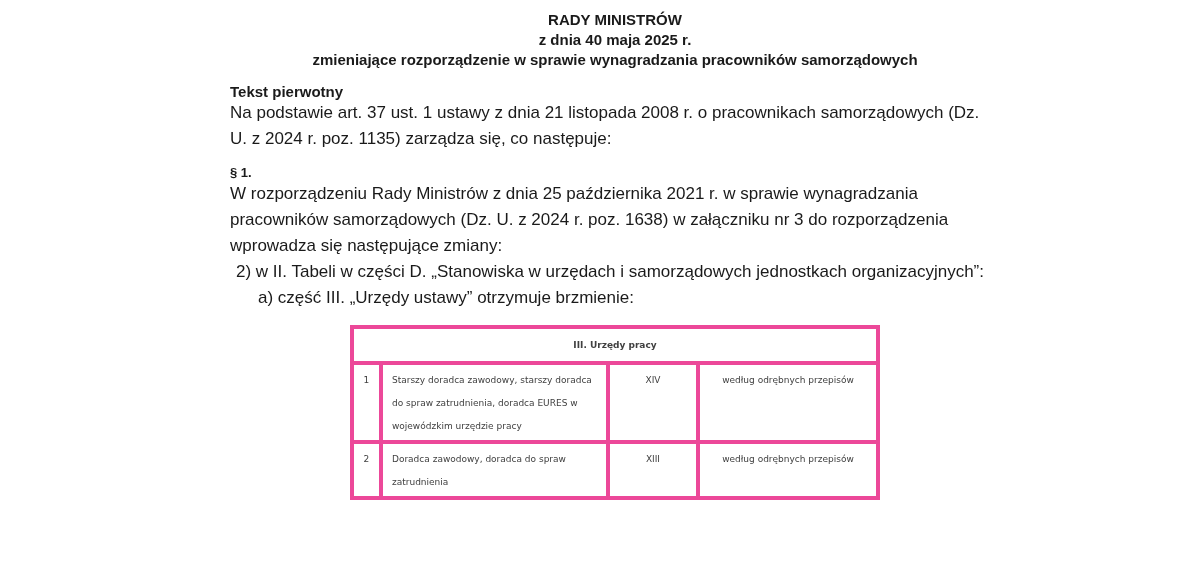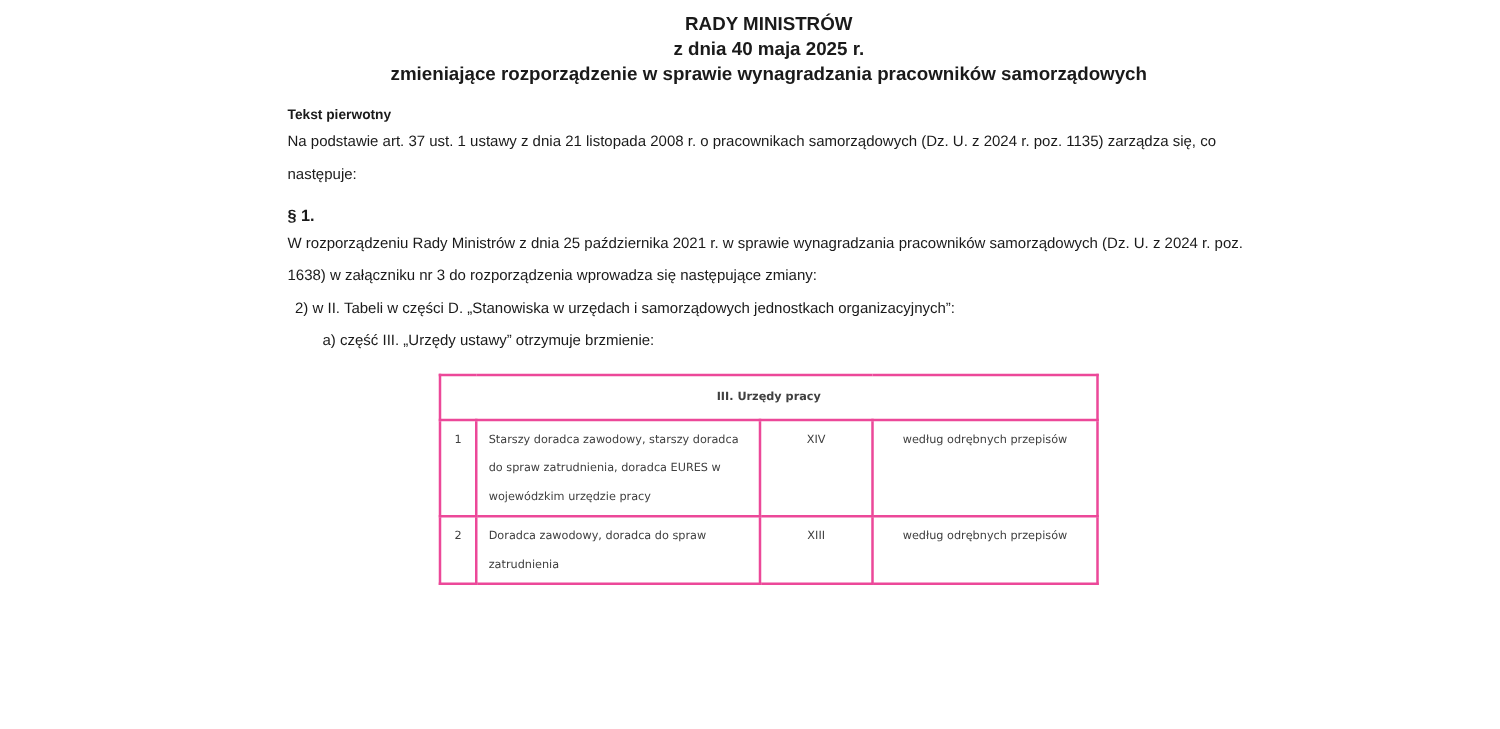--- a/index.html
+++ b/index.html
@@ -17,26 +17,26 @@
     padding-top: 10px;
   }
   .title-block {
     text-align: center;
     font-weight: 700;
     font-size: 15px;
     line-height: 20px;
   }
   .tekst-pierwotny {
     font-weight: 700;
-    font-size: 11px;
+    font-size: 15px;
     line-height: 16px;
     margin-top: 14px;
   }
   p.body {
-    font-size: 12px;
+    font-size: 17px;
     line-height: 26px;
     margin: 0;
   }
   .p-intro   { margin-top: 18px; }
   .section-mark {
     font-weight: 700;
     font-size: 13px;
     line-height: 16px;
     margin-top: 13px;
   }
@@ -49,21 +49,21 @@
     border-collapse: collapse;
     table-layout: fixed;
     width: 526px;
     margin: 14px auto 0;
     font-family: "DejaVu Sans", sans-serif;
     font-size: 9px;
     color: #404040;
     background: #ffffff;
   }
   table.positions td {
-    border: 2px solid #ec4899;
+    border: 4px solid #ec4899;
     vertical-align: top;
   }
   table.positions .t-head td {
     height: 36px;
     text-align: center;
     vertical-align: middle;
     font-weight: 700;
     padding: 2px 6px;
   }
   table.positions .t-row td {

